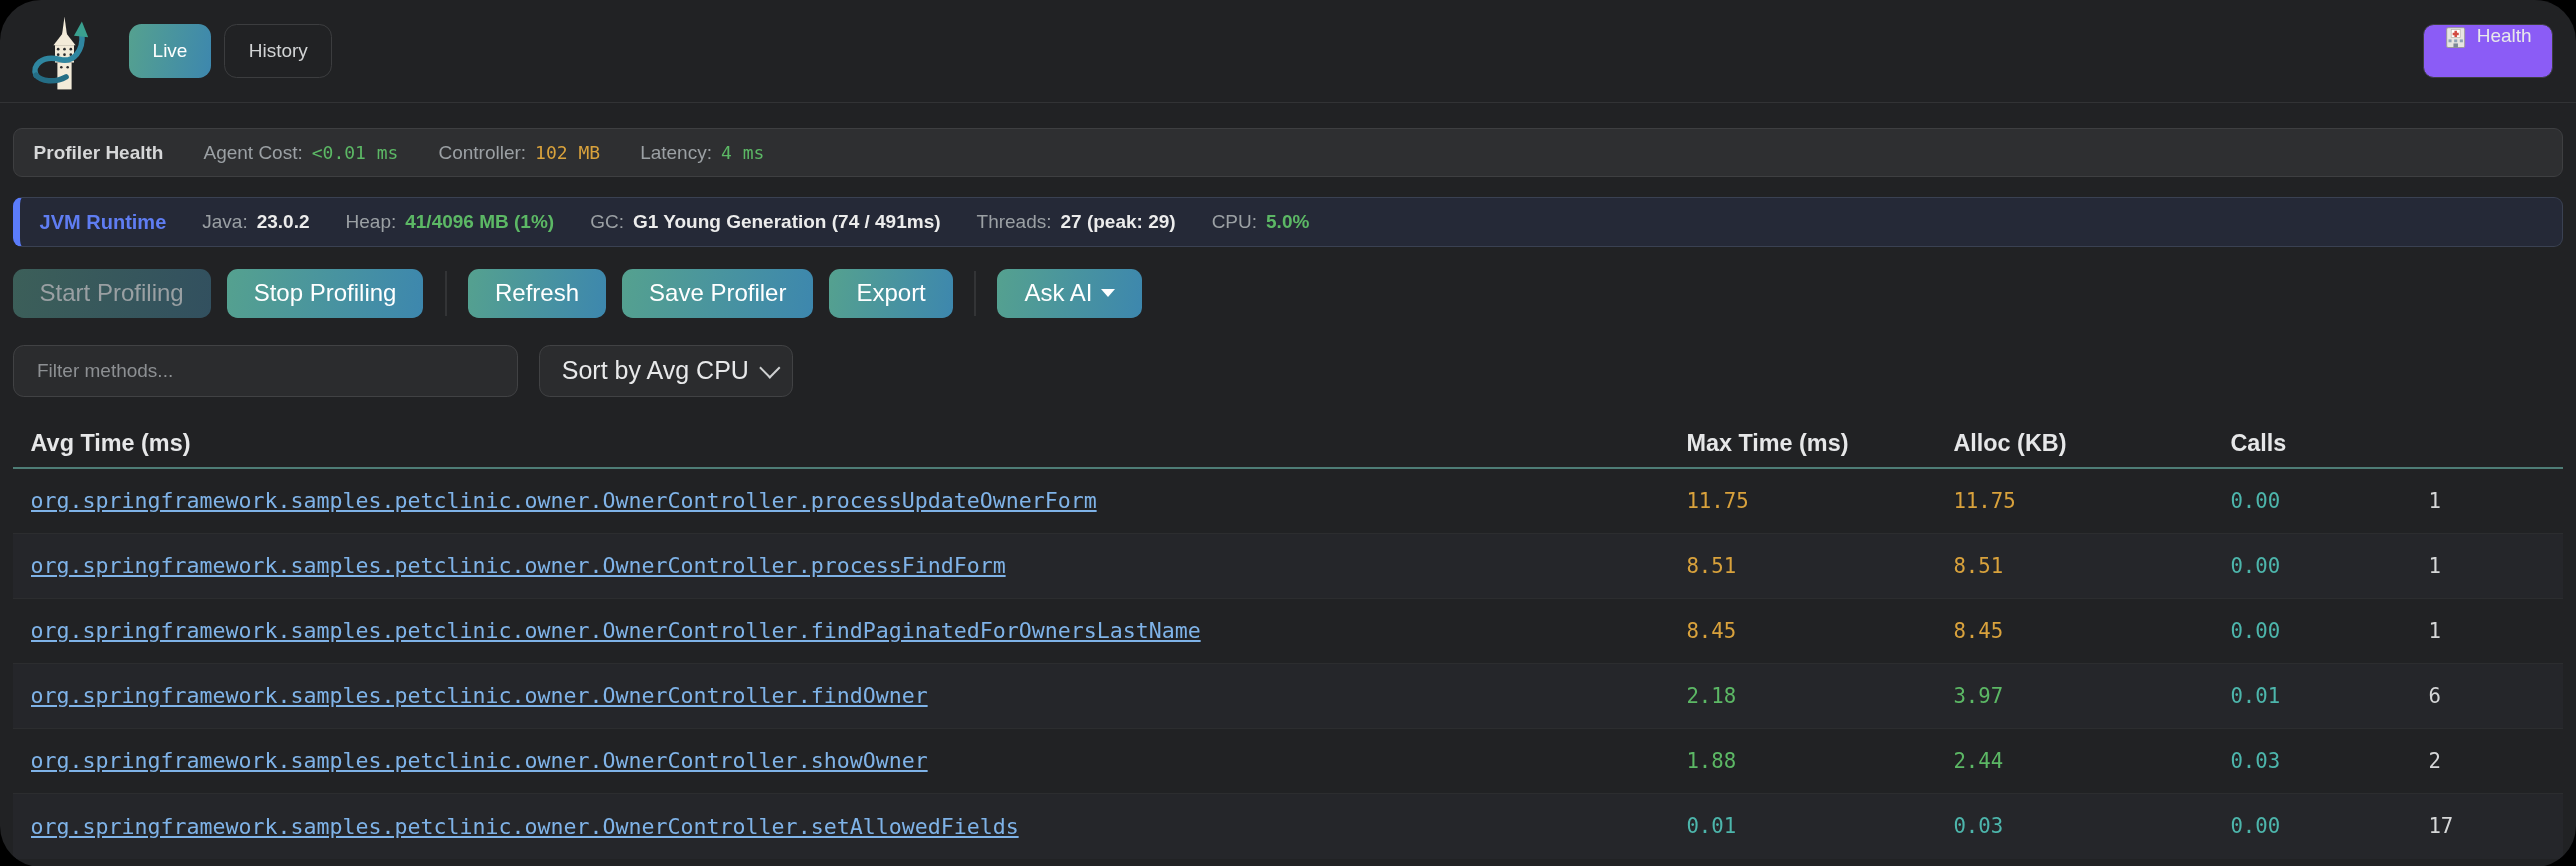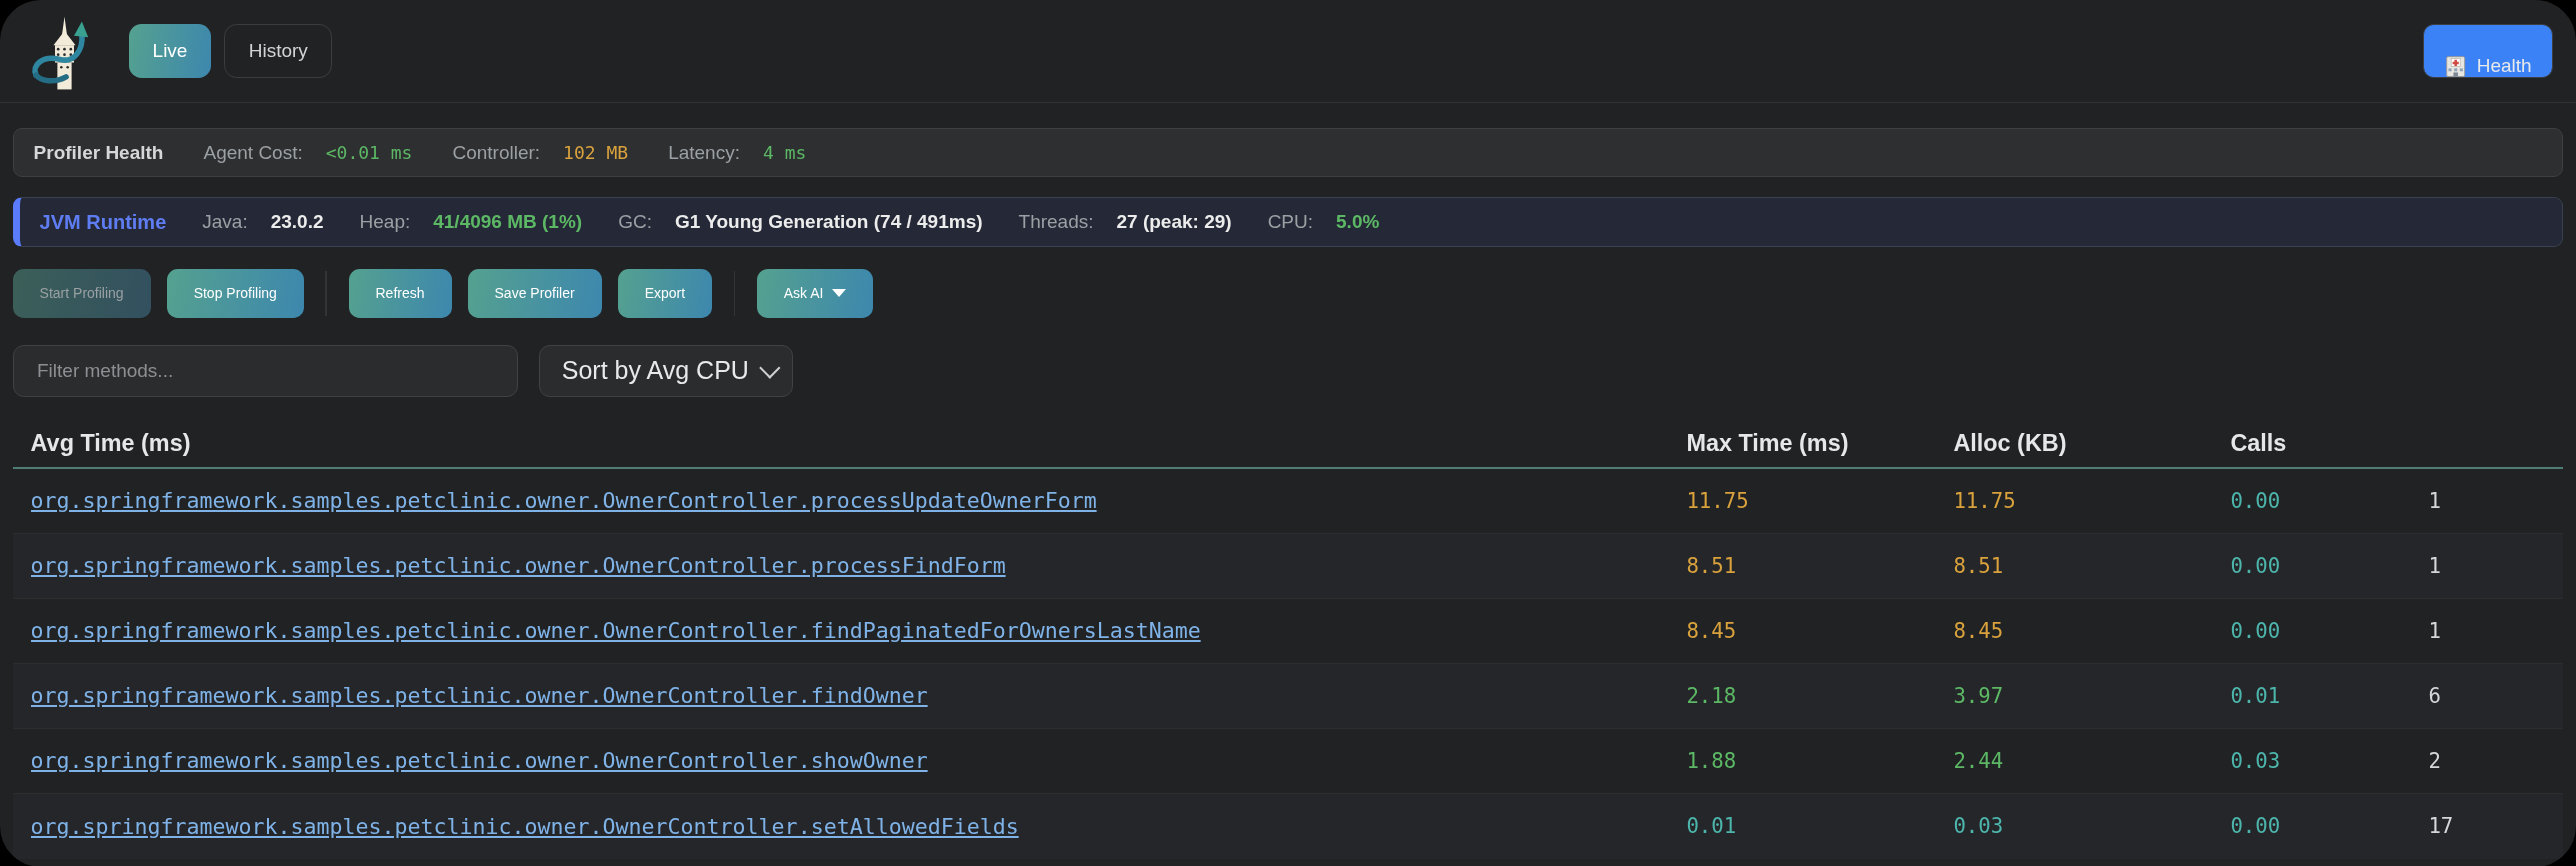--- a/index.html
+++ b/index.html
@@ -10,38 +10,38 @@
   }
   
   .topnav{height:103px;display:flex;align-items:center;padding:0 23.4px;
     border-bottom:0.9px solid #323335;box-sizing:border-box;}
   .logo{width:79px;height:83px;margin-left:1.8px;flex:0 0 auto;display:block;}
   .tab{height:54px;padding:0 23.4px;border-radius:12.6px;font-size:19px;display:flex;
     align-items:center;justify-content:center;cursor:pointer;box-sizing:border-box;}
   .tab.active{background:linear-gradient(100deg,#55a18f,#3d87ae);color:#fff;margin-left:25px;}
   .tab.ghost{background:transparent;border:0.9px solid #3c3d3f;color:#d2d4d5;margin-left:13.5px;}
   .health-btn{margin-left:auto;height:52px;padding:0 20px;border-radius:10.8px;
-    background:#3b82f6;border:0.9px solid #3d3e40;color:#e8e9ea;font-size:19px;
-    display:flex;align-items:flex-end;gap:9px;cursor:pointer;}
+    background:#8b5cf6;border:0.9px solid #3d3e40;color:#e8e9ea;font-size:19px;
+    display:flex;align-items:flex-start;gap:9px;cursor:pointer;}
   .hospital-icon{width:23.4px;height:23.4px;display:block;}
   
   .bar{margin:0 12.6px;height:49px;border-radius:9px;display:flex;align-items:center;
     padding:0 20px;box-sizing:border-box;gap:40px;white-space:nowrap;}
   .bar.profiler{margin-top:25px;background:#2e2f31;border:0.9px solid #3e3f41;}
   .bar.jvm{margin-top:20px;height:50px;background:#252937;border:0.9px solid #3a4152;
     border-left:7.2px solid #5b7cfa;gap:36px;}
   .bar-title{font-weight:bold;font-size:19px;color:#d6d7d8;}
   .bar.jvm .bar-title{color:#5f7df2;font-size:20px;}
-  .metric{display:flex;align-items:flex-start;gap:23px;font-size:19px;}
+  .metric{display:flex;align-items:flex-start;gap:9px;font-size:19px;}
   .metric .lbl{color:#9ba0a4;}
   .metric .val{font-weight:bold;}
   .bar.profiler .metric .val{font-family:"DejaVu Sans Mono",monospace;font-weight:normal;font-size:18px;}
   
   .toolbar{margin:21.6px 12.6px 0;height:49px;display:flex;align-items:center;gap:16px;}
-  .btn{height:49px;padding:0 27px;border:none;border-radius:10.8px;font-size:14px;color:#fff;
+  .btn{height:49px;padding:0 27px;border:none;border-radius:10.8px;font-size:24px;color:#fff;
     background:linear-gradient(100deg,#55a18f,#3d87ae);cursor:pointer;display:flex;
     align-items:center;gap:9px;font-family:"Liberation Sans",sans-serif;}
   .btn.disabled{background:linear-gradient(100deg,#3c5f59,#32505f);color:#9aa0a3;cursor:default;}
   .vdivider{width:1.8px;height:45px;background:#333436;margin:0 5.4px;}
   .caret-down-icon{width:0;height:0;border-left:7.2px solid transparent;
     border-right:7.2px solid transparent;border-top:8px solid #fff;display:inline-block;}
   
   .filterbar{margin:27px 12.6px 0;height:52px;display:flex;align-items:center;gap:21.6px;}
   .filter-input{width:505px;height:52px;background:#2b2c2e;border:0.9px solid #414244;
     border-radius:10.8px;padding:0 23.4px;font-size:19px;color:#e4e5e6;box-sizing:border-box;

